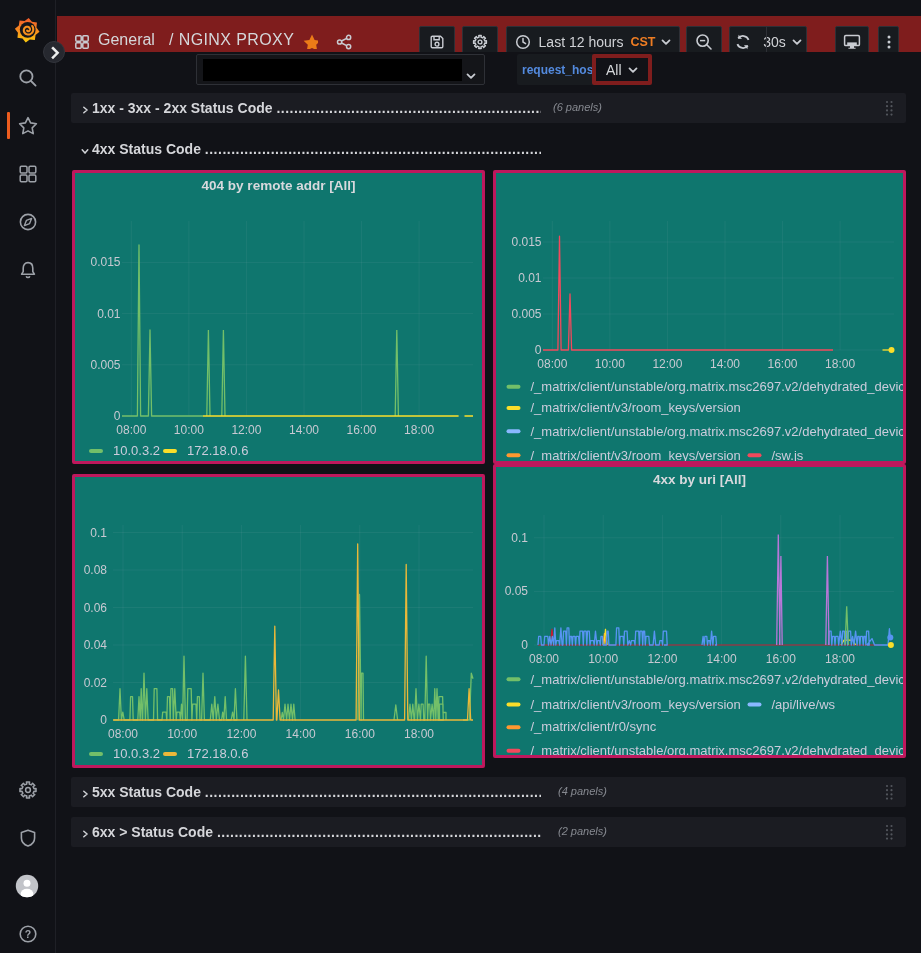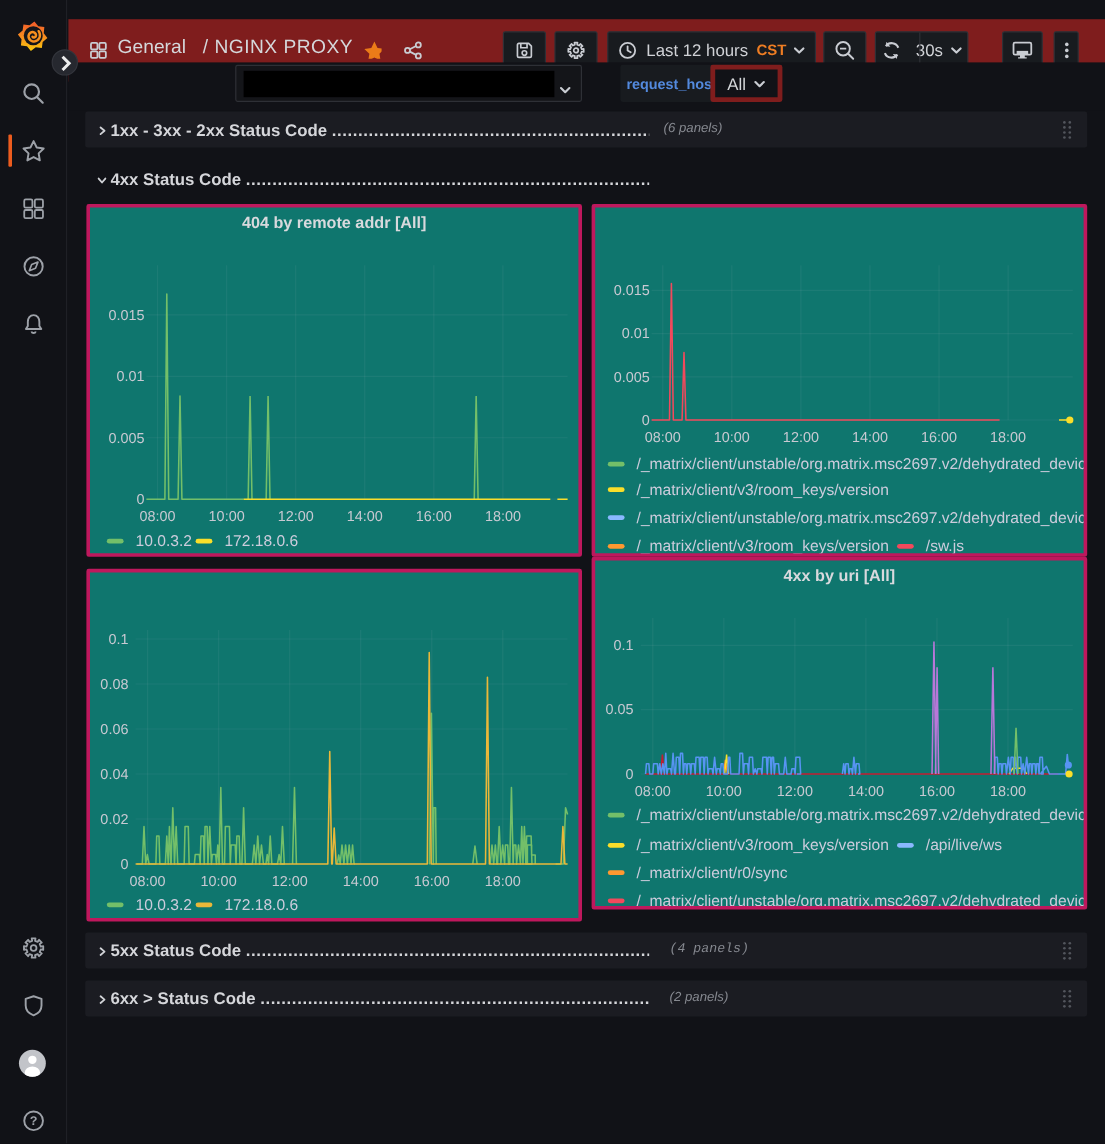--- a/index.html
+++ b/index.html
@@ -361,21 +361,21 @@
       <text x="34.5" y="264.4" class="lg">/_matrix/client/r0/sync</text>
 <rect x="10.5" y="281.7" width="14" height="4" rx="2" fill="#f2495c"></rect>
       <text x="34.5" y="287.9" class="lg">/_matrix/client/unstable/org.matrix.msc2697.v2/dehydrated_device</text>
     </svg>
   </div>
 <div class="row rowbg" style="top:777px;">
 <span class="rchev"><svg width="12" height="12" viewBox="0 0 12 12" style="" xmlns="http://www.w3.org/2000/svg">
         <path d="M4.8 3.2 L8.1 6 L4.8 8.8" fill="none" stroke="#d0d2d6" stroke-width="1.5" stroke-linecap="round" stroke-linejoin="round"></path>
       </svg></span>
     <span class="rtitle">5xx Status Code <span class="rdots">..........................................................................................</span></span>
-    <span class="pcount" style="left:487px;font-family:Liberation Mono, monospace;">(4 panels)</span>
+    <span class="pcount" style="left:487px;">(4 panels)</span>
     <span class="handle"><svg width="9" height="16" viewBox="0 0 9 16" style="" xmlns="http://www.w3.org/2000/svg">
         <circle cx="2.0" cy="2.0" r="1.1" fill="#52555c"></circle>
         <circle cx="6.5" cy="2.0" r="1.1" fill="#52555c"></circle>
         <circle cx="2.0" cy="6.2" r="1.1" fill="#52555c"></circle>
         <circle cx="6.5" cy="6.2" r="1.1" fill="#52555c"></circle>
         <circle cx="2.0" cy="10.4" r="1.1" fill="#52555c"></circle>
         <circle cx="6.5" cy="10.4" r="1.1" fill="#52555c"></circle>
         <circle cx="2.0" cy="14.600000000000001" r="1.1" fill="#52555c"></circle>
         <circle cx="6.5" cy="14.600000000000001" r="1.1" fill="#52555c"></circle>
       </svg></span>

